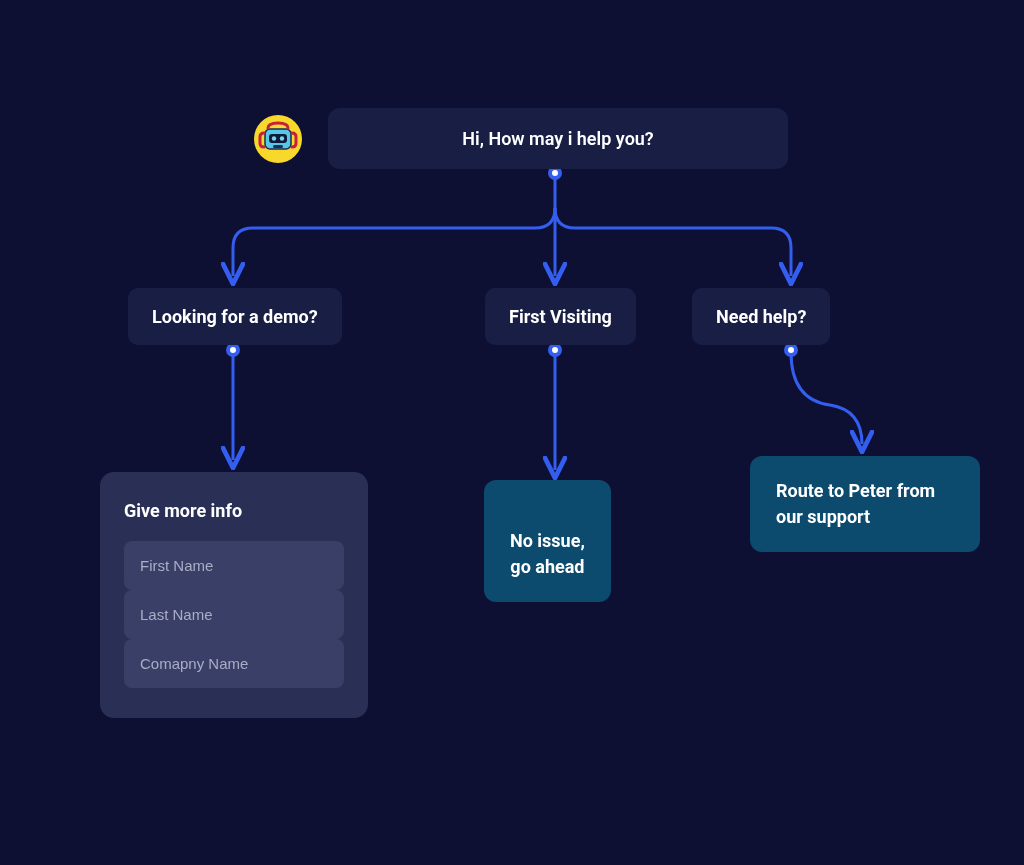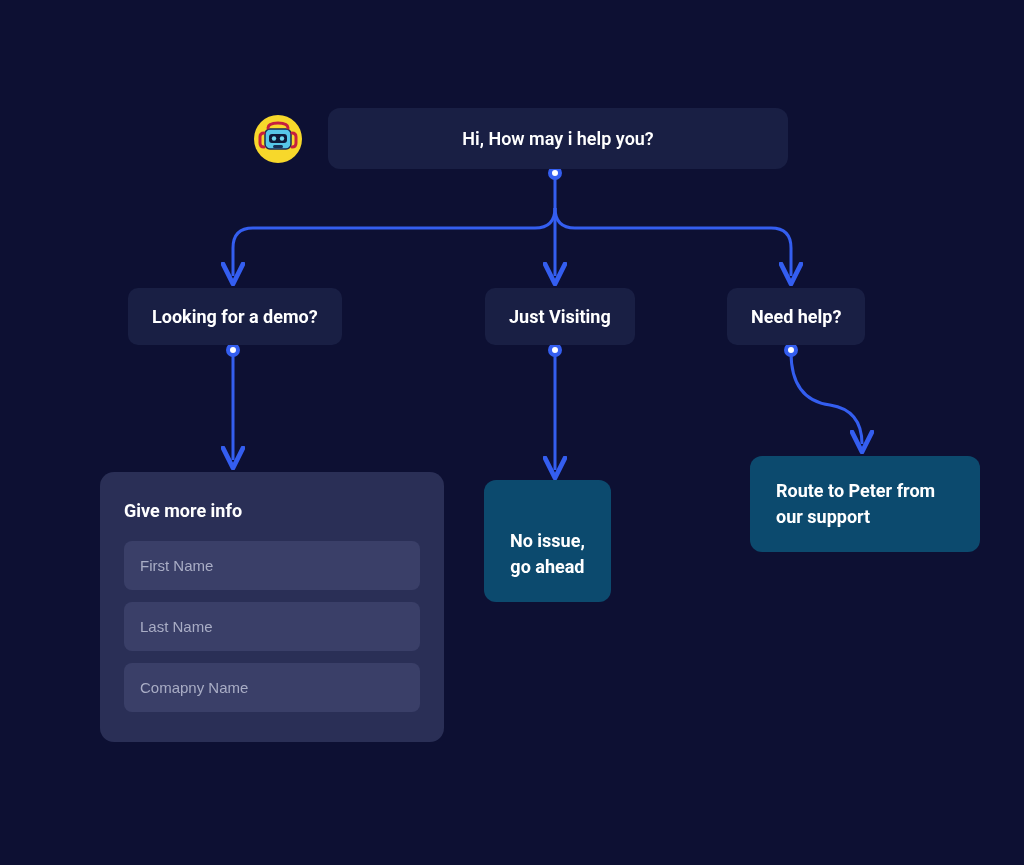--- a/index.html
+++ b/index.html
@@ -56,36 +56,35 @@
     max-width: 230px;
     line-height: 1.45;
   }
 
   
   .form-card {
     position: absolute;
     background: #2a2f56;
     border-radius: 14px;
     padding: 28px 24px 30px 24px;
-    width: 344px;
+    width: 268px;
   }
   .form-title {
     font-size: 18px;
     font-weight: 700;
     margin-bottom: 20px;
   }
   .form-input {
     width: 100%;
     background: #3a3f68;
     border: none;
     border-radius: 8px;
     padding: 16px 16px;
     font-size: 15px;
     color: #fff;
-    margin-bottom: 12px;
     outline: none;
   }
   .form-input::placeholder { color: #a9adc5; }
   .form-input:last-child { margin-bottom: 0; }
 
   
   svg.connectors { position: absolute; top: 0; left: 0; width: 1024px; height: 865px; pointer-events: none; }
   .conn { fill: none; stroke: #345ef0; stroke-width: 3; }
   .port { fill: #fff; stroke: #345ef0; stroke-width: 4; }
 </style>
@@ -136,23 +135,23 @@
     </div>
     <div class="bubble-root">
       <span>Hi, How may i help you?</span>
     </div>
   </div>
 
   <div class="node" style="left:128px; top:288px;">
     <span>Looking for a demo?</span>
   </div>
   <div class="node" style="left:485px; top:288px;">
-    <span>Just Visiting</span>
+    <span>First Visiting</span>
   </div>
-  <div class="node" style="left:727px; top:288px;">
+  <div class="node" style="left:692px; top:288px;">
     <span>Need help?</span>
   </div>
 
   <div class="form-card" style="left:100px; top:472px;">
     <div class="form-title">Give more info</div>
     <input class="form-input" placeholder="First Name" style="">
     <input class="form-input" placeholder="Last Name" style="">
     <input class="form-input" placeholder="Comapny Name" style="">
   </div>
 

